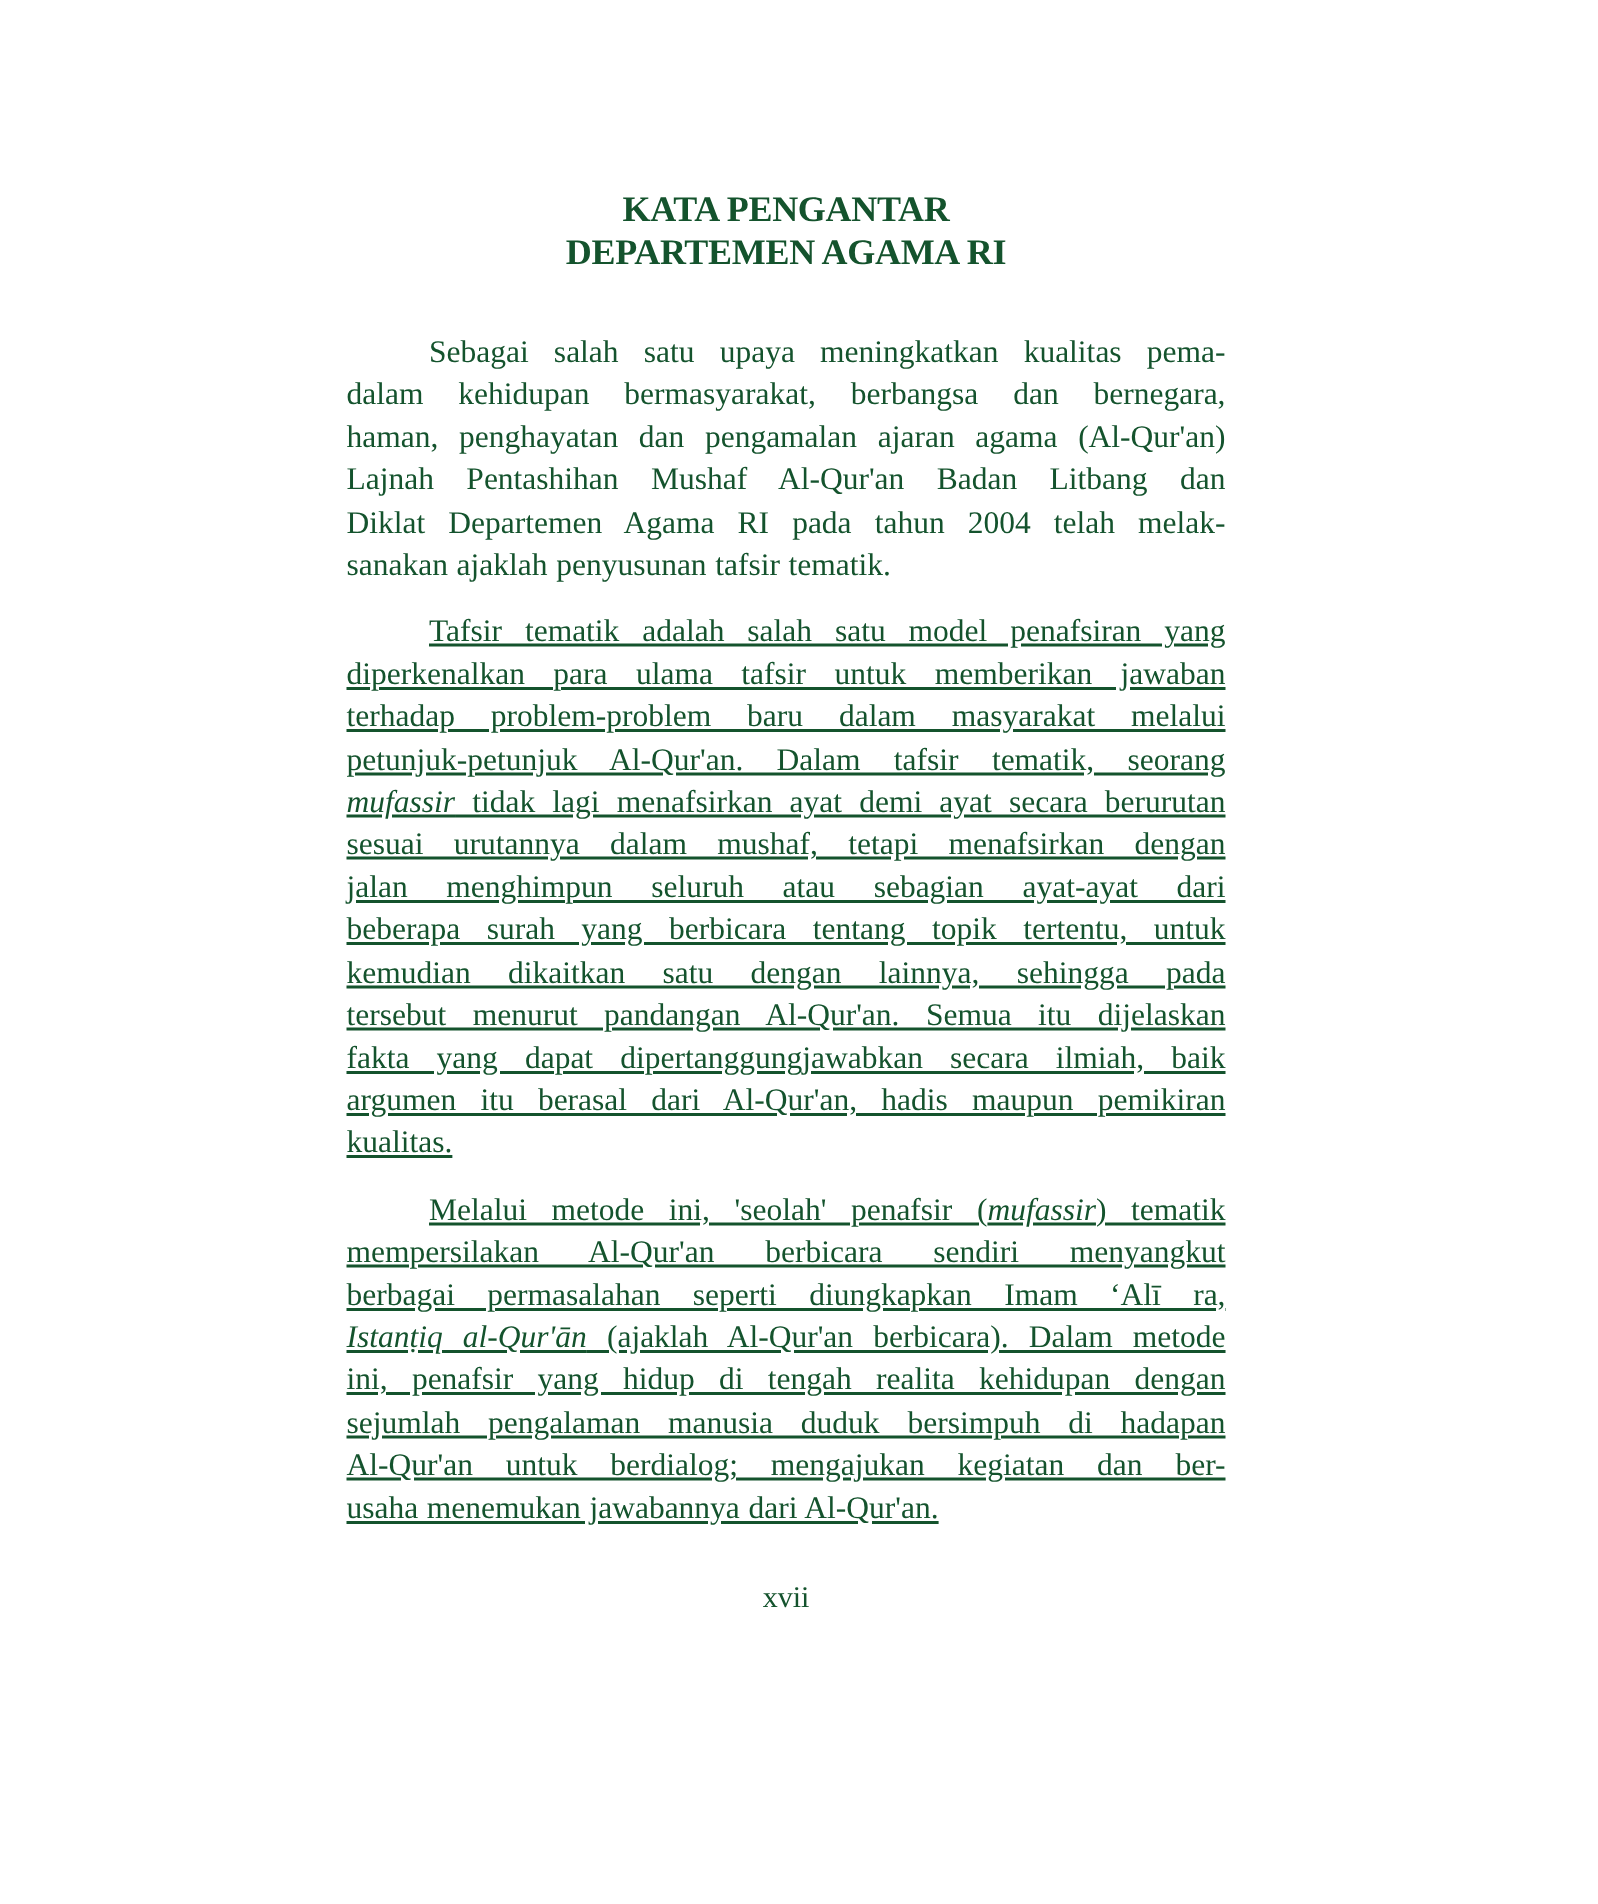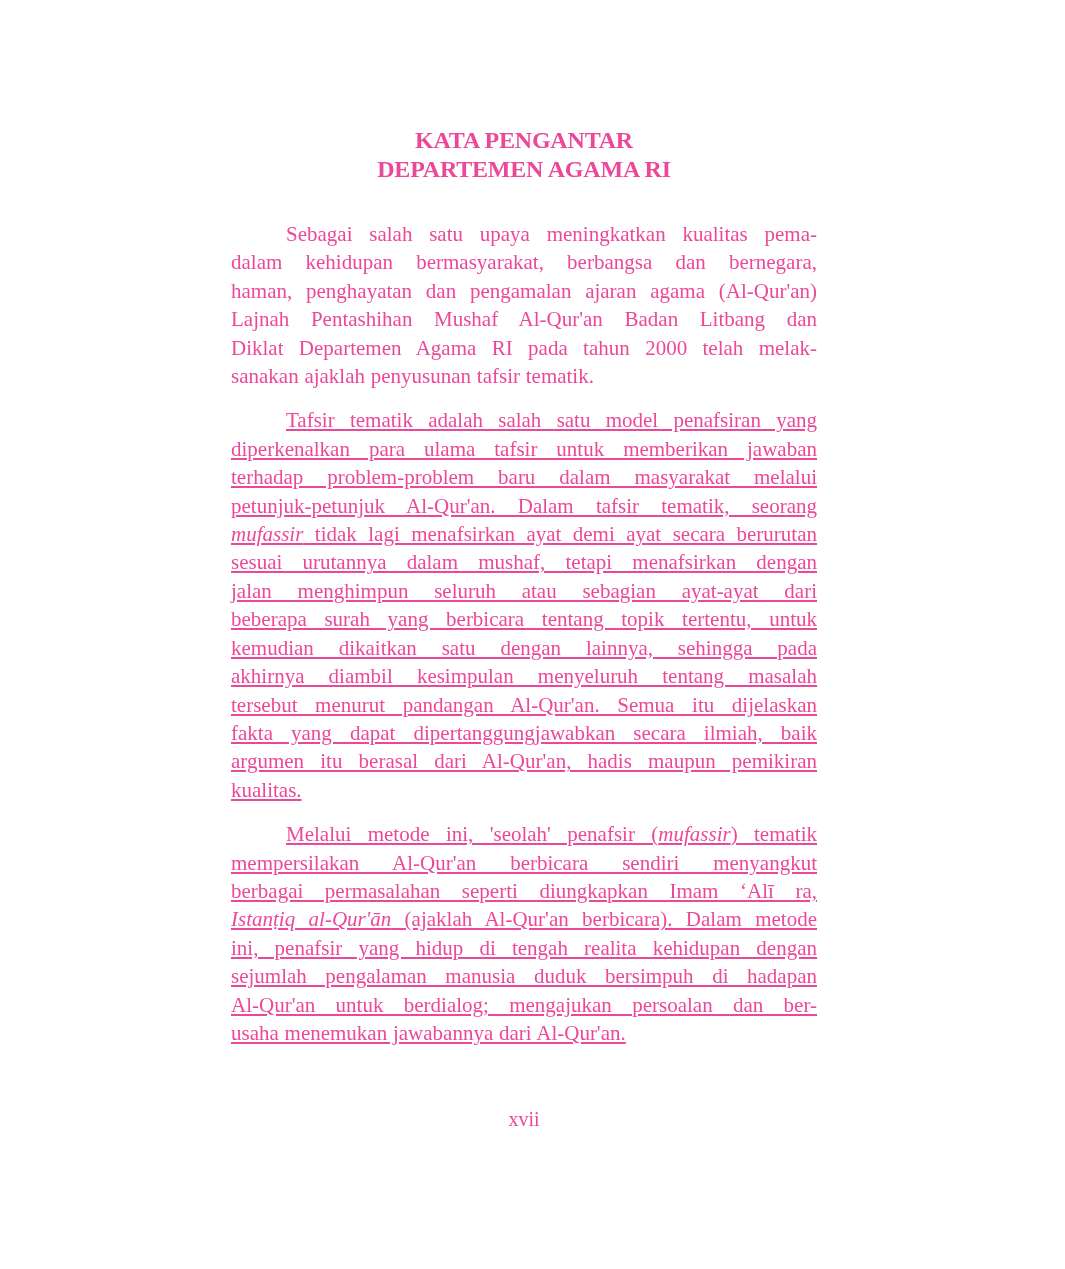--- a/index.html
+++ b/index.html
@@ -7,21 +7,21 @@
     padding: 0;
     background: #ffffff;
   }
   .page {
     position: relative;
     width: 1065px;
     height: 1269px;
     background: #ffffff;
     overflow: hidden;
     font-family: "Liberation Serif", "DejaVu Serif", serif;
-    color: #ec4899;
+    color: #14532d;
   }
   .content {
     position: absolute;
     left: 215px;
     top: 0;
     width: 618px;
   }
   .title-block {
     margin: 126px 0 0 0;
     text-align: center;
@@ -42,21 +42,21 @@
   .line {
     line-height: 28.4px;
     text-align: justify;
     text-align-last: justify;
     word-spacing: 0.5px;
   }
   .line.first { padding-left: 55px; }
   .line.last { text-align-last: left; }
   .line em { font-style: italic; }
   .page-number {
-    margin-top: 58px;
+    margin-top: 32px;
     text-align: center;
     font-size: 20px;
     line-height: 28px;
   }
 </style>
 </head>
 <body>
 
 <div class="page">
   <div class="content">
@@ -65,47 +65,46 @@
       <div class="title-line">KATA PENGANTAR</div>
       <div class="title-line">DEPARTEMEN AGAMA RI</div>
     </div>
 
     <div class="body-block" id="body-paragraphs">
         <div class="paragraph">
           <div class="line first"><span>Sebagai salah satu upaya meningkatkan kualitas pema-</span></div>
           <div class="line"><span>dalam kehidupan bermasyarakat, berbangsa dan bernegara,</span></div>
           <div class="line"><span>haman, penghayatan dan pengamalan ajaran agama (Al-Qur'an)</span></div>
           <div class="line"><span>Lajnah Pentashihan Mushaf Al-Qur'an Badan Litbang dan</span></div>
-          <div class="line"><span>Diklat Departemen Agama RI pada tahun 2000 telah melak-</span></div>
+          <div class="line"><span>Diklat Departemen Agama RI pada tahun 2004 telah melak-</span></div>
           <div class="line last"><span>sanakan ajaklah penyusunan tafsir tematik.</span></div>
         </div>
         <div class="paragraph">
           <div class="line first"><span>Tafsir tematik adalah salah satu model penafsiran yang</span></div>
           <div class="line"><span>diperkenalkan para ulama tafsir untuk memberikan jawaban</span></div>
           <div class="line"><span>terhadap problem-problem baru dalam masyarakat melalui</span></div>
           <div class="line"><span>petunjuk-petunjuk Al-Qur'an. Dalam tafsir tematik, seorang</span></div>
           <div class="line"><em>mufassir</em><span> tidak lagi menafsirkan ayat demi ayat secara berurutan</span></div>
           <div class="line"><span>sesuai urutannya dalam mushaf, tetapi menafsirkan dengan</span></div>
           <div class="line"><span>jalan menghimpun seluruh atau sebagian ayat-ayat dari</span></div>
           <div class="line"><span>beberapa surah yang berbicara tentang topik tertentu, untuk</span></div>
           <div class="line"><span>kemudian dikaitkan satu dengan lainnya, sehingga pada</span></div>
-          <div class="line"><span>akhirnya diambil kesimpulan menyeluruh tentang masalah</span></div>
           <div class="line"><span>tersebut menurut pandangan Al-Qur'an. Semua itu dijelaskan</span></div>
           <div class="line"><span>fakta yang dapat dipertanggungjawabkan secara ilmiah, baik</span></div>
           <div class="line"><span>argumen itu berasal dari Al-Qur'an, hadis maupun pemikiran</span></div>
           <div class="line last"><span>kualitas.</span></div>
         </div>
         <div class="paragraph">
           <div class="line first"><span>Melalui metode ini, 'seolah' penafsir (</span><em>mufassir</em><span>) tematik</span></div>
           <div class="line"><span>mempersilakan Al-Qur'an berbicara sendiri menyangkut</span></div>
           <div class="line"><span>berbagai permasalahan seperti diungkapkan Imam ‘Alī ra,</span></div>
           <div class="line"><em>Istanṭiq al-Qur'ān</em><span> (ajaklah Al-Qur'an berbicara). Dalam metode</span></div>
           <div class="line"><span>ini, penafsir yang hidup di tengah realita kehidupan dengan</span></div>
           <div class="line"><span>sejumlah pengalaman manusia duduk bersimpuh di hadapan</span></div>
-          <div class="line"><span>Al-Qur'an untuk berdialog; mengajukan persoalan dan ber-</span></div>
+          <div class="line"><span>Al-Qur'an untuk berdialog; mengajukan kegiatan dan ber-</span></div>
           <div class="line last"><span>usaha menemukan jawabannya dari Al-Qur'an.</span></div>
         </div>
       </div>
 
     <div class="page-number">xvii</div>
 
   </div>
 </div>
 
 </body></html>

